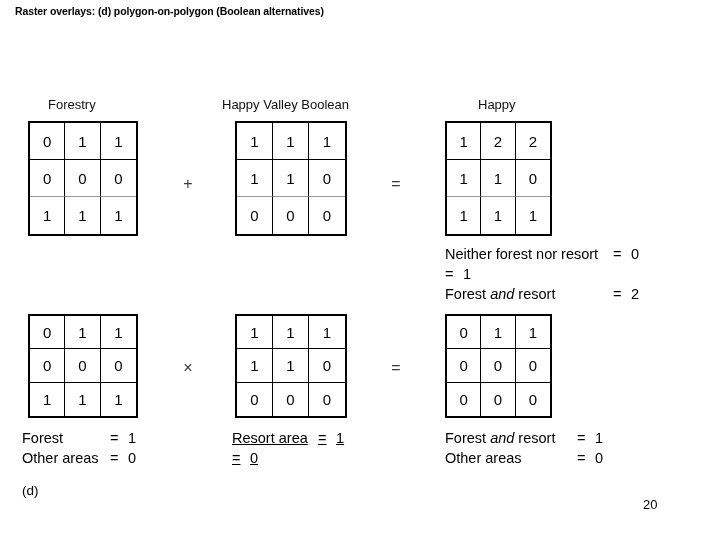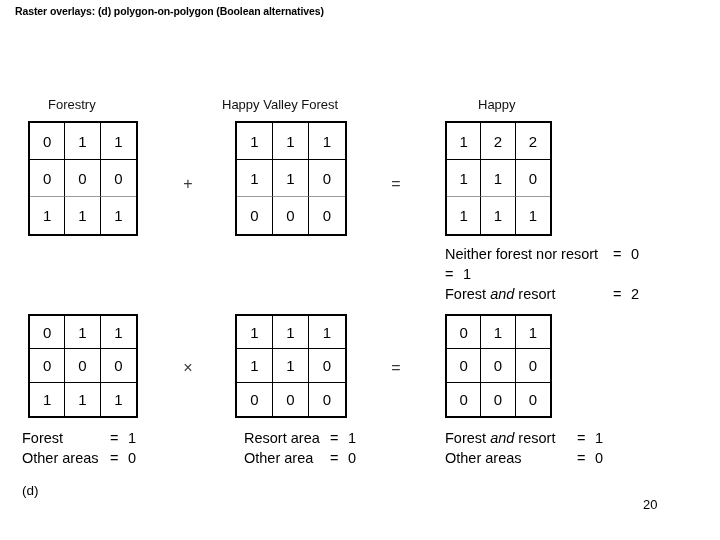--- a/index.html
+++ b/index.html
@@ -115,21 +115,21 @@
     color: #000;
   }
 </style>
 </head>
 <body>
 
 <div class="slide-title">Raster overlays: (d) polygon-on-polygon (Boolean alternatives)</div>
 
 <div class="grid-heading" style="left:48px; top:97px;">Forestry</div>
 
-<div class="grid-heading" style="left:222px; top:97px;">Happy Valley Forest</div>
+<div class="grid-heading" style="left:222px; top:97px;">Happy Valley Boolean</div>
 
 <div class="grid-heading" style="left:478px; top:97px;">Happy</div>
 
 <div class="raster-grid has-gray-split" style="left:28px; top:121px; width:110px; height:115px;">
     <div class="raster-cell">0</div>
     <div class="raster-cell">1</div>
     <div class="raster-cell col-last">1</div>
     <div class="raster-cell row-mid">0</div>
     <div class="raster-cell row-mid">0</div>
     <div class="raster-cell col-last row-mid">0</div>
@@ -229,28 +229,27 @@
       <span class="legend-eq">=</span>
       <span class="legend-val">1</span>
     </div>
     <div class="legend-row">
       <span class="legend-label">Other areas</span>
       <span class="legend-eq">=</span>
       <span class="legend-val">0</span>
     </div>
   </div>
 
-<div class="legend lg-resort" style="left:244px; top:428px;">
+<div class="legend lg-resort" style="left:232px; top:428px;text-decoration:underline;">
     <div class="legend-row">
       <span class="legend-label">Resort area</span>
       <span class="legend-eq">=</span>
       <span class="legend-val">1</span>
     </div>
     <div class="legend-row">
-      <span class="legend-label">Other area</span>
       <span class="legend-eq">=</span>
       <span class="legend-val">0</span>
     </div>
   </div>
 
 <div class="legend lg-both" style="left:445px; top:428px;">
     <div class="legend-row">
       <span class="legend-label">Forest <em>and</em> resort</span>
       <span class="legend-eq">=</span>
       <span class="legend-val">1</span>

